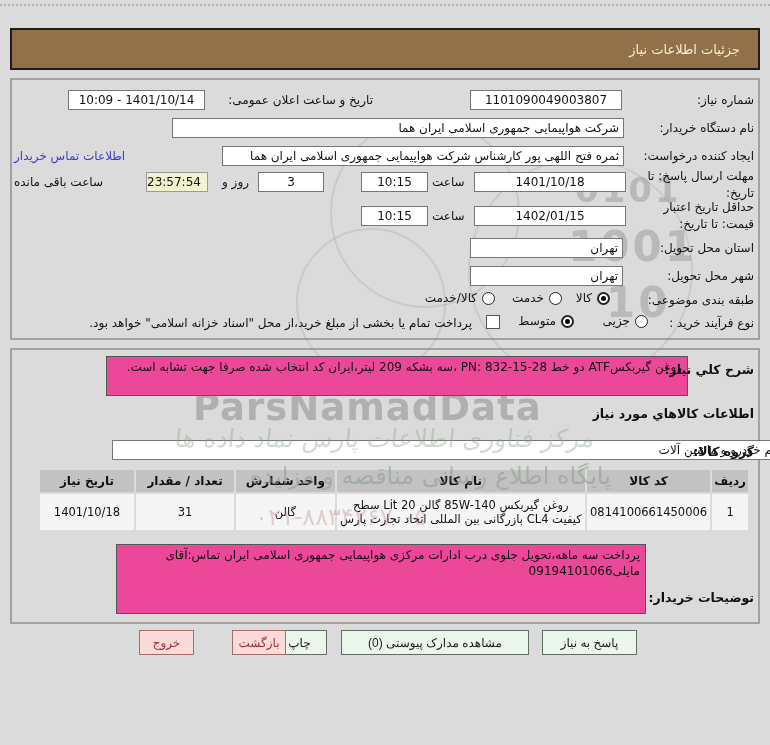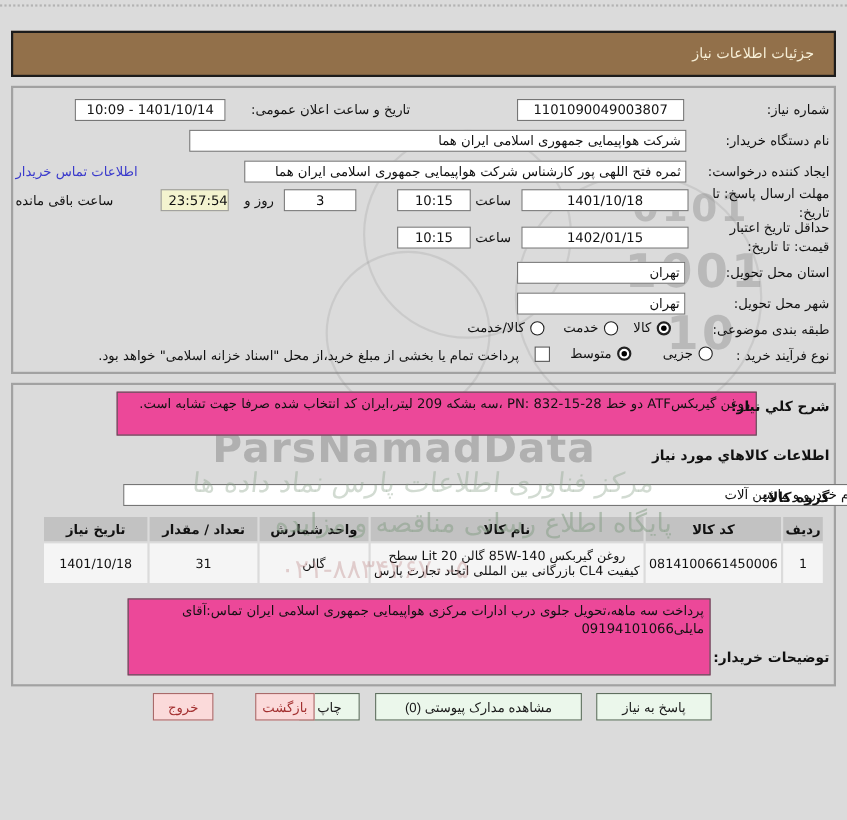--- a/index.html
+++ b/index.html
@@ -31,21 +31,21 @@
     font-size:12px; z-index:3;
   }
   .ibox.center { text-align:center; }
   .ibox.rtl-right { text-align:right; }
   .tbox {
     background:#ec4899; border:1px solid #565656; overflow:hidden;
     font-size:12px; line-height:16px; padding:2px 5px; text-align:right; z-index:3;
   }
   .yellowbox {
     background:#f3f3cf; border:1px solid #9a9a9a; height:20px; line-height:18px;
-    text-align:right; font-size:12px; z-index:3;
+    text-align:left; font-size:12px; z-index:3;
   }
   .link { color:#3a3acc; font-size:12px; white-space:nowrap; z-index:5; }
 
   .opt { display:flex; align-items:center; gap:5px; z-index:5; }
   .radio {
     width:13px; height:13px; border:1.5px solid #222; border-radius:50%;
     background:#fff; display:inline-block; flex:none;
   }
   .radio.sel { border-width:2.5px; }
   .radio.sel::after { content:''; display:block; width:5px; height:5px; margin:2px; border-radius:50%; background:#000; }
@@ -191,17 +191,17 @@
       <td>گالن</td>
       <td>31</td>
       <td>1401/10/18</td>
     </tr>
   </tbody>
 </table>
 
 <div class="abs lbl b" style="top:590px; right:16px;">توضیحات خریدار:</div>
 <div class="abs tbox" style="left:116px; top:544px; width:530px; height:70px;">پرداخت سه ماهه،تحویل جلوی درب ادارات مرکزی هواپیمایی جمهوری اسلامی ایران تماس:آقای مایلی09194101066</div>
 
-<button class="abs btn green" style="left:542px; top:630px; width:105px;">پاسخ به نیاز</button>
+<button class="abs btn green" style="left:542px; top:630px; width:95px;">پاسخ به نیاز</button>
 <button class="abs btn green" style="left:341px; top:630px; width:188px;">مشاهده مدارک پیوستی (0)</button>
 <button class="abs btn green" style="left:272px; top:630px; width:55px;">چاپ</button>
 <button class="abs btn pink" style="left:203px; top:630px; width:54px;margin-left:29px;">بازگشت</button>
 <button class="abs btn pink" style="left:139px; top:630px; width:55px;">خروج</button>
 
 </body></html>

